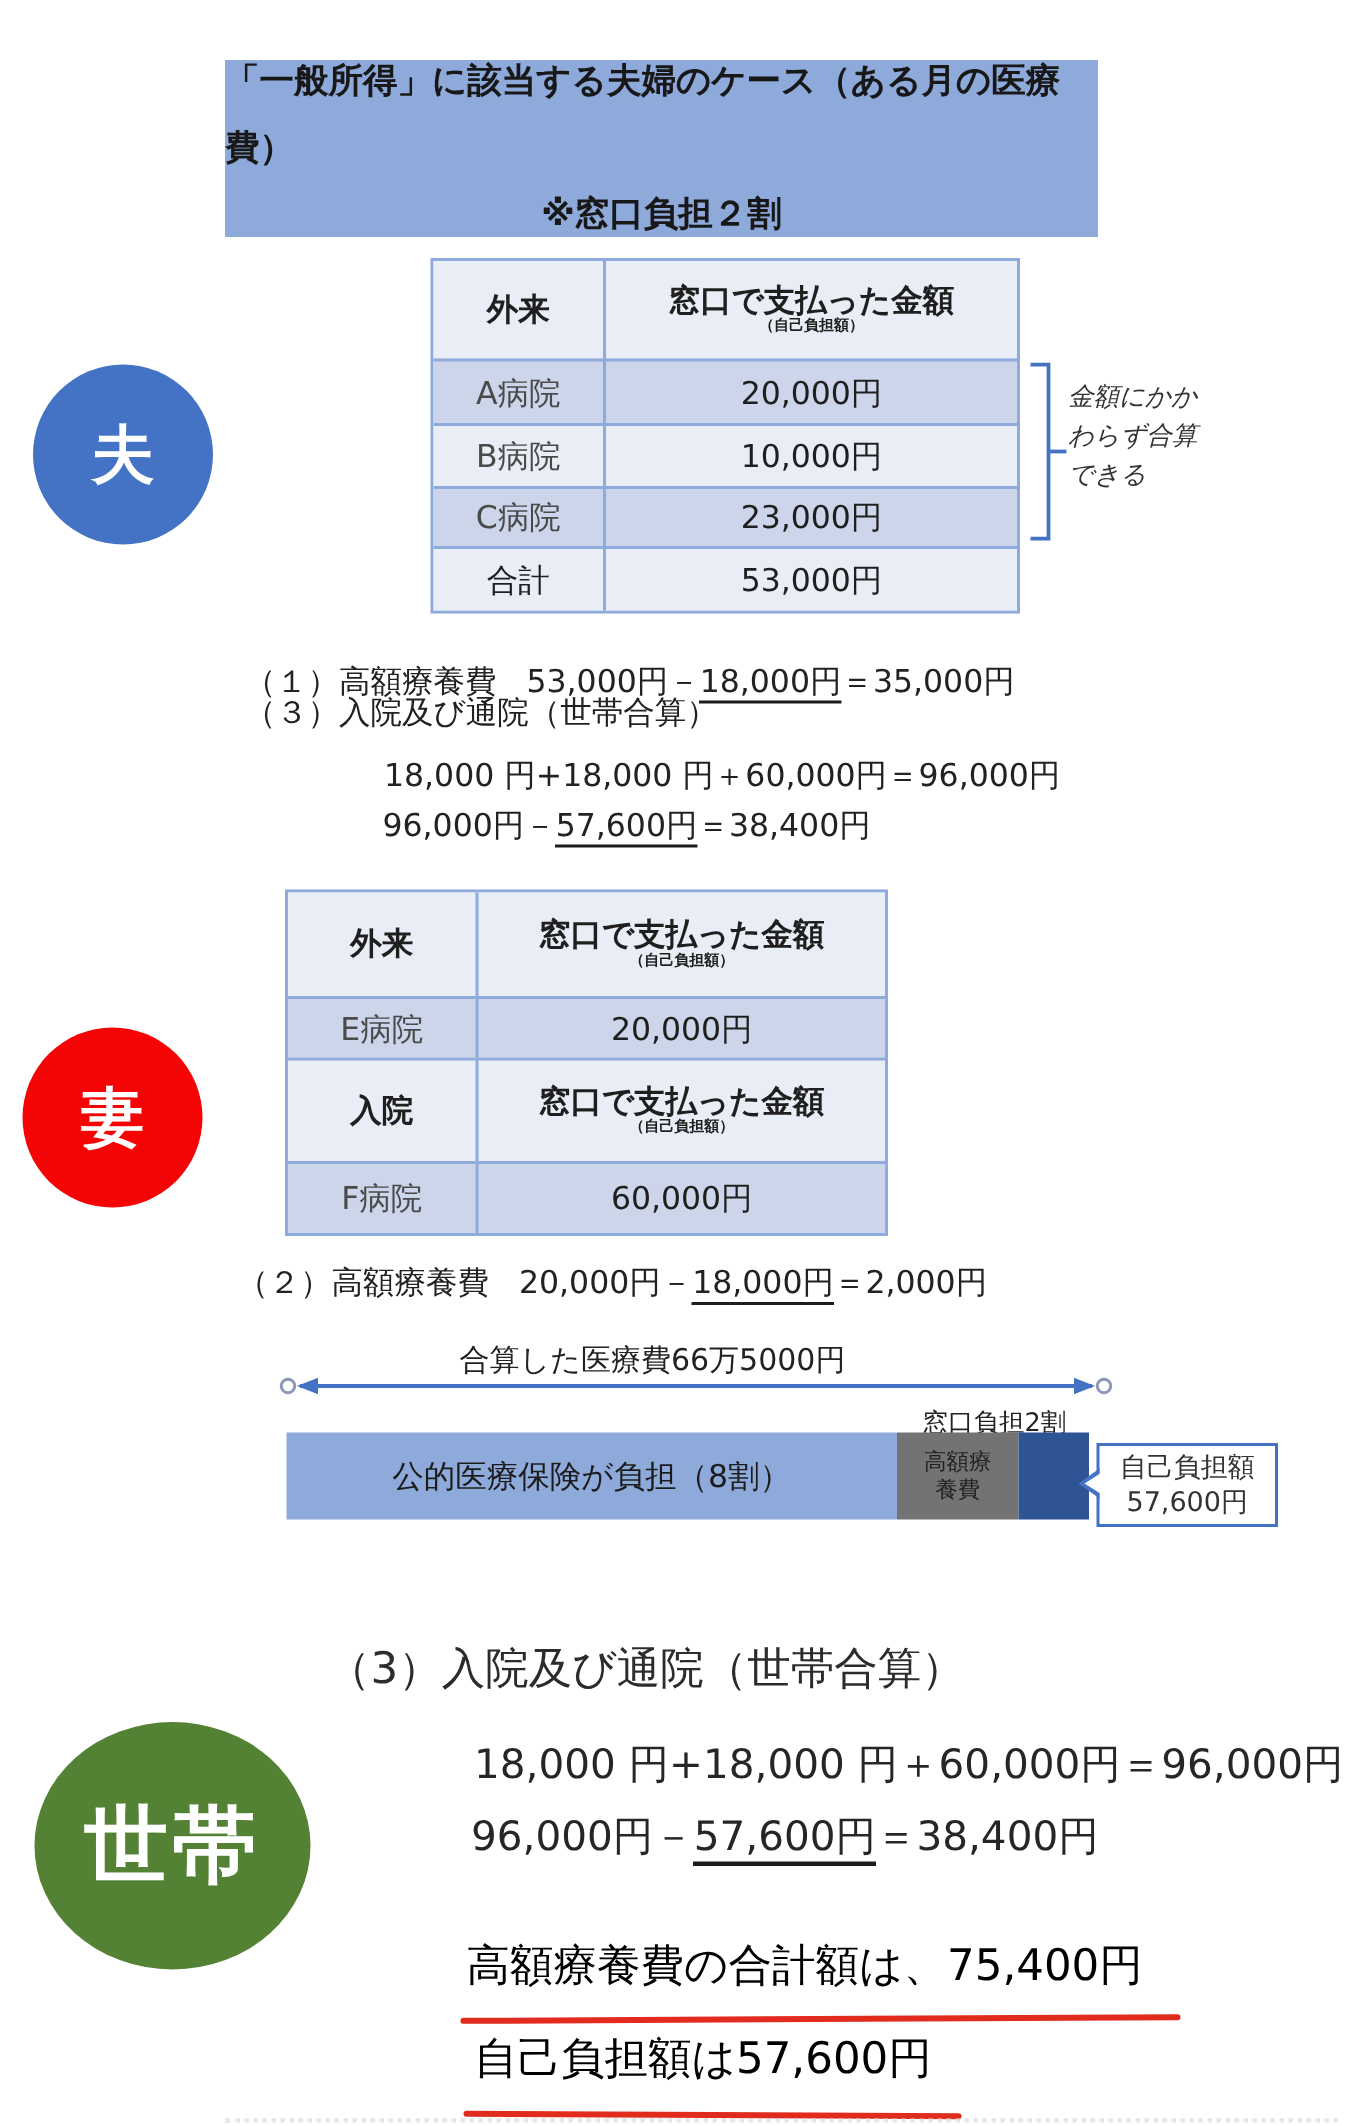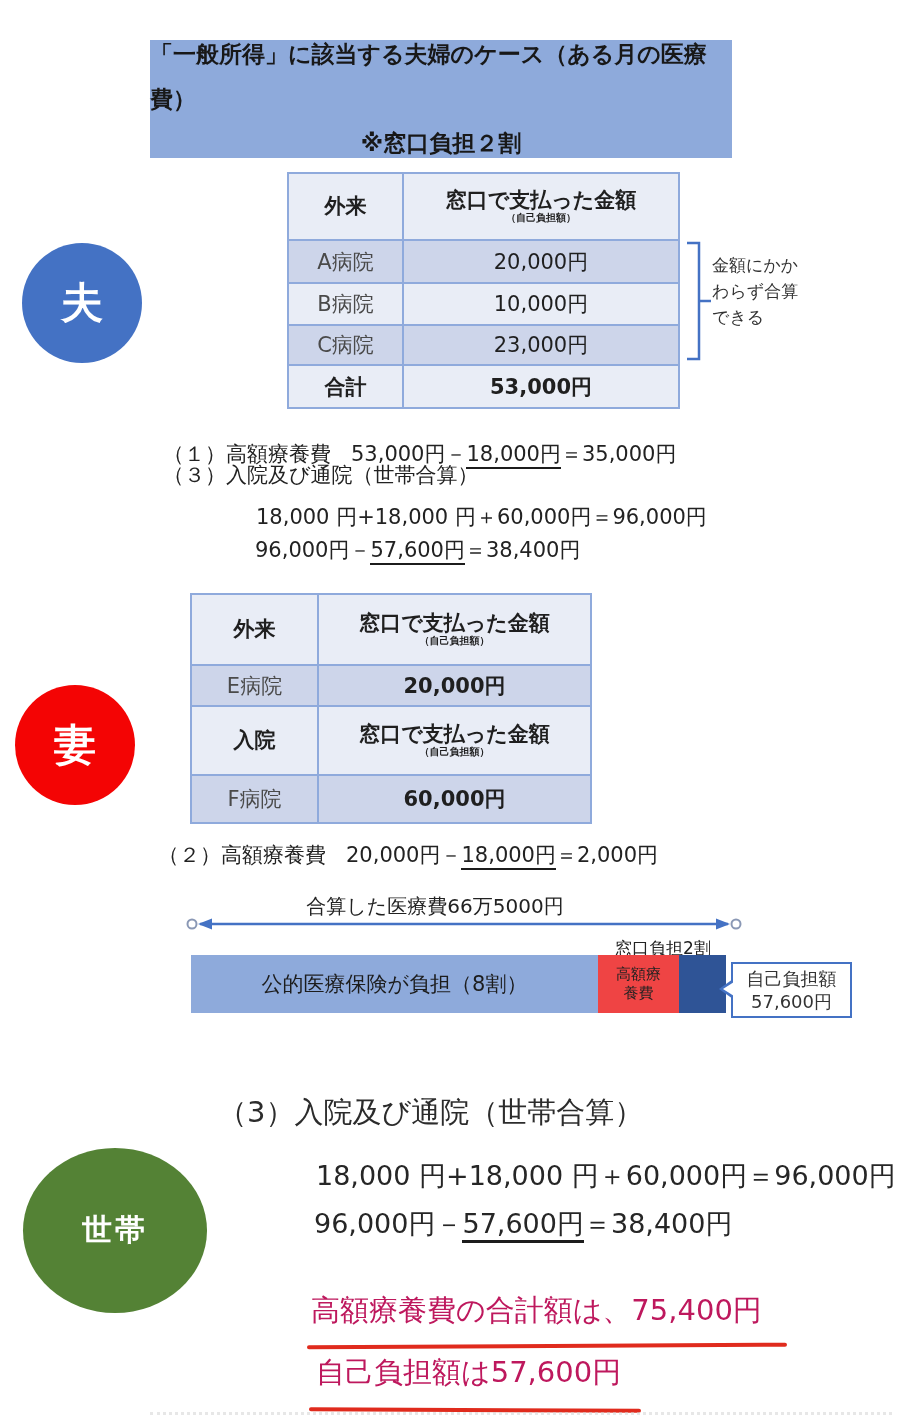--- a/index.html
+++ b/index.html
@@ -9,69 +9,69 @@
   
   .banner{position:absolute;left:150px;top:40px;width:582px;height:118px;background:#8eaadb;
           display:flex;flex-direction:column;justify-content:center;align-items:center;
           font-weight:bold;font-size:23px;color:#181818;line-height:1.95;}
 
   
   .badge{position:absolute;border-radius:50%;display:flex;align-items:center;justify-content:center;
          color:#fff;font-weight:bold;}
   .badge-husband{left:22px;top:243px;width:120px;height:120px;background:#4472c4;font-size:42px;}
   .badge-wife{left:15px;top:685px;width:120px;height:120px;background:#f40404;font-size:42px;}
-  .badge-household{left:23px;top:1148px;width:184px;height:165px;background:#548235;font-size:30px;letter-spacing:3px;}
+  .badge-household{left:23px;top:1148px;width:184px;height:165px;background:#548235;font-size:56px;letter-spacing:3px;}
 
   
   .tbl{position:absolute;display:grid;border:2px solid #8faadc;background:#e9edf6;}
   .tbl1{left:287px;top:172px;grid-template-columns:113px 276px;grid-template-rows:65px 43px 42px 40px 43px;}
   .tbl2{left:190px;top:593px;grid-template-columns:125px 273px;grid-template-rows:69px 41px 69px 48px;}
   .cell{display:flex;flex-direction:column;align-items:center;justify-content:center;
         box-sizing:border-box;font-size:21px;}
   .cell.c2{border-left:2px solid #8faadc;}
   .cell.bt{border-top:2px solid #8faadc;}
   .row-dark{background:#cdd5ea;}
   .row-light{background:#e9edf6;}
   .h-main{font-weight:bold;font-size:21px;line-height:1.15;}
   .h-sub{font-weight:bold;font-size:10px;line-height:1.25;}
   .hosp{color:#4a4a4a;}
-  .bold{font-weight:bold;}
+  .bold{font-weight:normal;}
 
   
   .bracket{position:absolute;left:682px;top:240px;}
   .bracket-note{position:absolute;left:712px;top:252px;font-size:17px;line-height:26px;color:#333;}
-  .bracket-note span{display:block;}
+  .bracket-note span{display:block;font-style:italic;}
 
   
   .calc{position:absolute;font-size:21px;color:#222;white-space:nowrap;}
   .calc .eq{margin-left:20px;}
   .ul{border-bottom:2px solid #1c1c1c;padding-bottom:1px;}
 
   
   .total-label{position:absolute;left:160px;top:893px;width:550px;text-align:center;font-size:20px;color:#222;}
   .arrow-svg{position:absolute;left:186px;top:915px;}
   .copay-label{position:absolute;left:598px;top:937px;width:130px;text-align:center;font-size:17px;color:#222;}
   .bar{position:absolute;left:191px;top:955px;height:58px;display:flex;}
   .seg{display:flex;flex-direction:column;align-items:center;justify-content:center;box-sizing:border-box;}
   .seg1{width:407px;background:#8eaadb;font-size:21px;color:#1c1c1c;}
-  .seg2{width:81px;background:#ef4444;font-size:15px;line-height:1.3;color:#222;}
+  .seg2{width:81px;background:#737373;font-size:15px;line-height:1.3;color:#222;}
   .seg3{width:47px;background:#2f5496;}
   .callout{position:absolute;left:731px;top:962px;width:117px;height:52px;background:#fff;
            border:2px solid #4472c4;display:flex;flex-direction:column;align-items:center;justify-content:center;
            font-size:18px;line-height:1.3;color:#333;}
   .callout::before{content:'';position:absolute;left:-14px;top:15px;width:0;height:0;
            border-top:10px solid transparent;border-bottom:10px solid transparent;border-right:14px solid #4472c4;}
   .callout::after{content:'';position:absolute;left:-10px;top:18px;width:0;height:0;
            border-top:7px solid transparent;border-bottom:7px solid transparent;border-right:11px solid #ffffff;}
 
   
   .ph-heading{position:absolute;left:218px;top:1093px;font-size:29px;color:#2c2c2c;white-space:nowrap;}
   .ph-calc{position:absolute;font-size:27px;color:#262626;white-space:nowrap;}
   .ph-calc .ul{border-bottom:3px solid #1c1c1c;}
-  .ph-result{position:absolute;font-size:29px;color:#be185d;white-space:nowrap;}
+  .ph-result{position:absolute;font-size:29px;color:#000000;white-space:nowrap;}
   .red-line{position:absolute;height:4px;background:#e02b1d;border-radius:2px;}
   .red1{left:307px;top:1344px;width:480px;transform:rotate(-0.3deg);}
   .red2{left:309px;top:1408px;width:332px;transform:rotate(0.3deg);}
   .dots{position:absolute;left:150px;top:1412px;width:742px;border-top:3px dotted #d5d5d5;opacity:.55;}
 </style>
 </head>
 <body>
 
 <div id="page">
 

